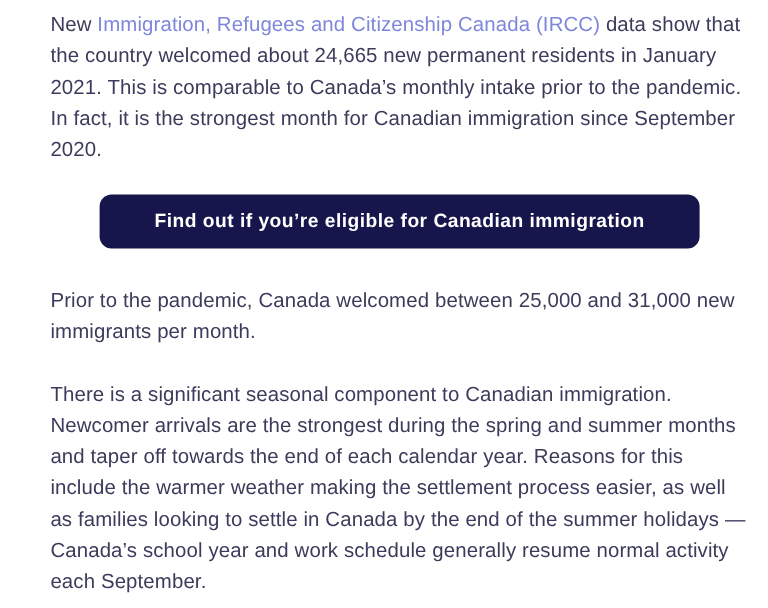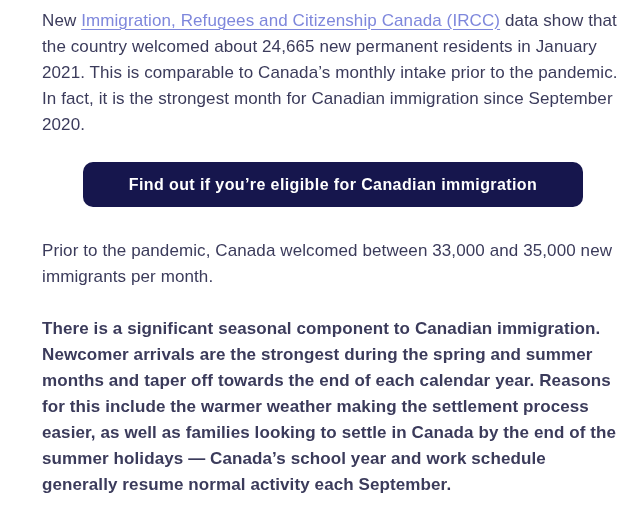--- a/index.html
+++ b/index.html
@@ -25,21 +25,20 @@
   }
   .para {
     width: 582px;
     font-size: 17px;
     line-height: 26px;
     color: var(--body-text);
     letter-spacing: 0.1px;
   }
   .para a.link {
     color: var(--link);
-    text-decoration: underline;
     text-underline-offset: 3px;
     text-decoration-thickness: 1px;
     cursor: pointer;
   }
   .cta-row {
     width: 582px;
     margin-top: 24px;
     margin-bottom: 31px;
     display: flex;
     justify-content: center;
@@ -53,31 +52,30 @@
     height: 45px;
     padding: 0 46px;
     font-family: "Liberation Sans", "DejaVu Sans", sans-serif;
     font-size: 16px;
     font-weight: 700;
     letter-spacing: 0.4px;
     cursor: pointer;
   }
   .para + .para {
     margin-top: 26px;
-    font-weight: bold;
   }
 </style>
 </head>
 <body>
 
 <div class="page">
 
   <p class="para"><span>New </span><a class="link">Immigration, Refugees and Citizenship Canada (IRCC)</a><span> data show that the country welcomed about 24,665 new permanent residents in January 2021. This is comparable to Canada’s monthly intake prior to the pandemic. In fact, it is the strongest month for Canadian immigration since September 2020.</span></p>
 
   <div class="cta-row">
     <button class="cta">Find out if you’re eligible for Canadian immigration</button>
   </div>
 
-  <p class="para">Prior to the pandemic, Canada welcomed between 33,000 and 35,000 new immigrants per month.</p>
+  <p class="para">Prior to the pandemic, Canada welcomed between 25,000 and 31,000 new immigrants per month.</p>
 
   <p class="para">There is a significant seasonal component to Canadian immigration. Newcomer arrivals are the strongest during the spring and summer months and taper off towards the end of each calendar year. Reasons for this include the warmer weather making the settlement process easier, as well as families looking to settle in Canada by the end of the summer holidays — Canada’s school year and work schedule generally resume normal activity each September.</p>
 
 </div>
 
 </body></html>

